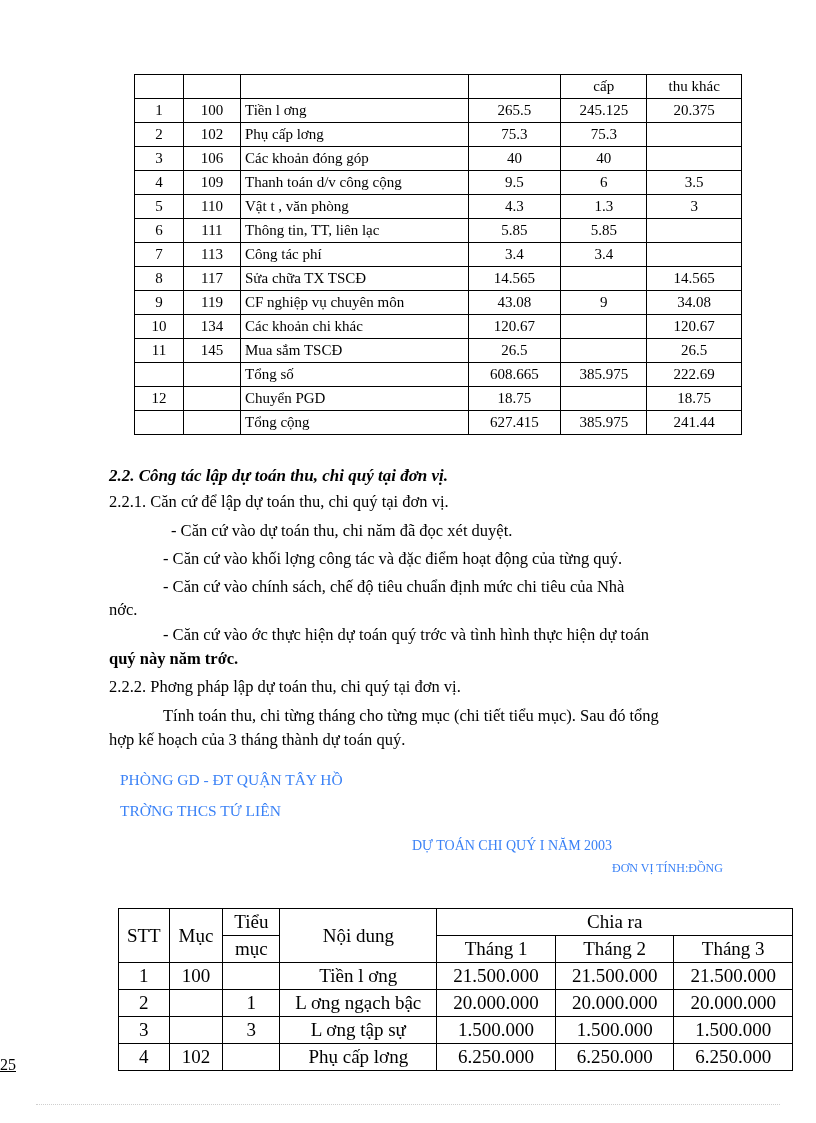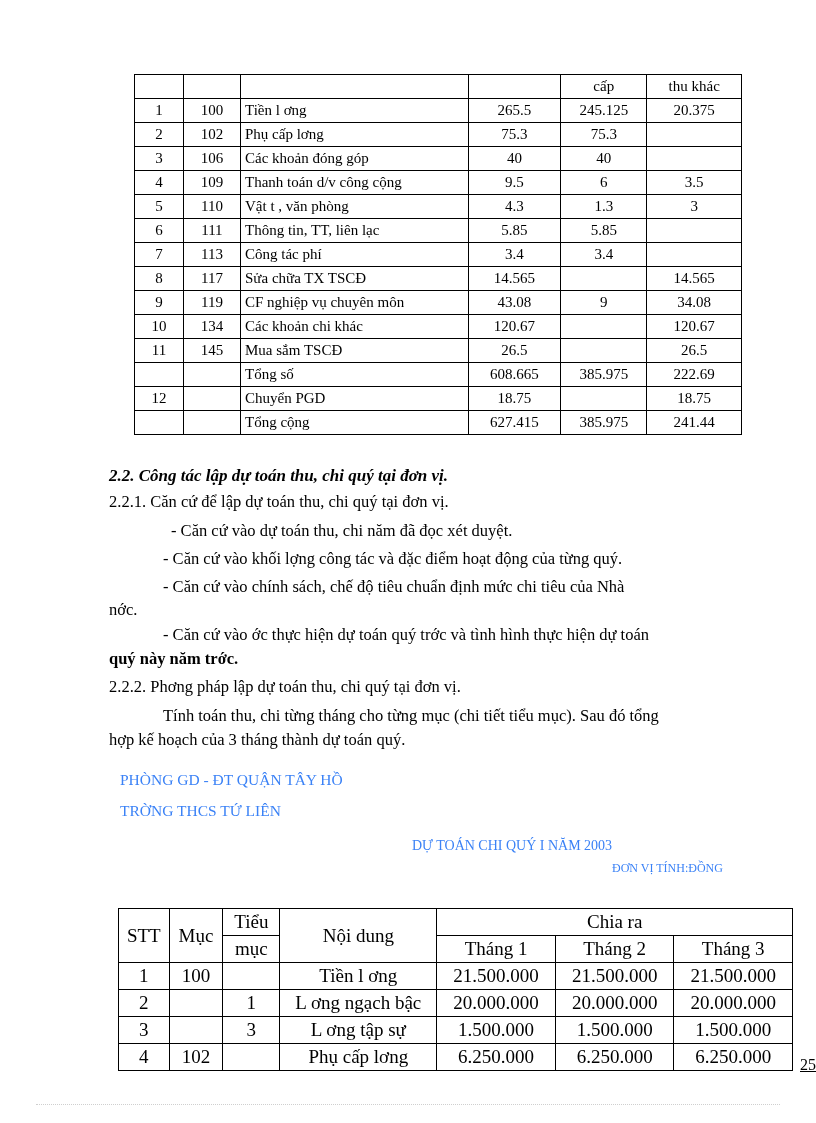--- a/index.html
+++ b/index.html
@@ -116,21 +116,21 @@
   .b-tieu { width: 52px; }
   .b-nd { width: 180px; }
   .b-m { width: 117px; }
   .nd-cell { text-align: left; padding-left: 22px; }
 
   
   .page-no {
     position: absolute;
     left: 0; right: 0;
     top: 1056px;
-    text-align: right;
+    text-align: left;
     font-size: 16px;
     text-decoration: underline;
   }
   .bottom-rule {
     position: absolute;
     left: 36px;
     top: 1104px;
     width: 744px;
     border-top: 1px dotted #cfcfcf;
   }

